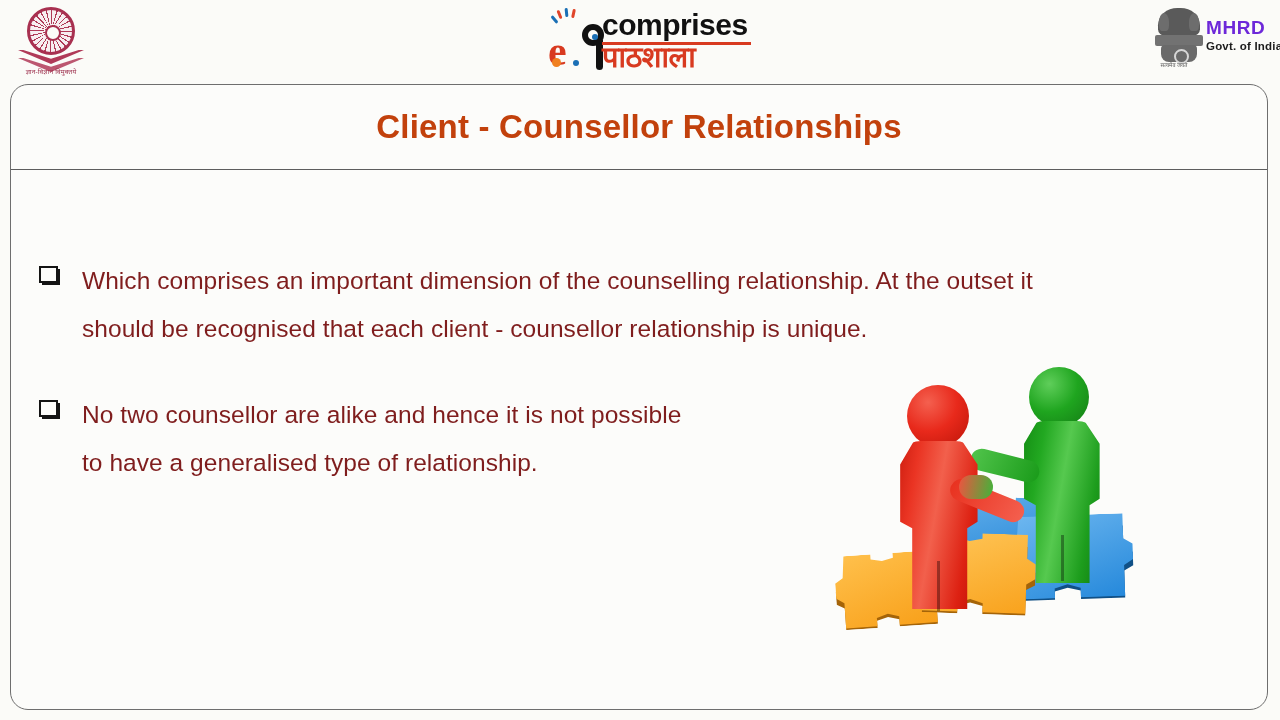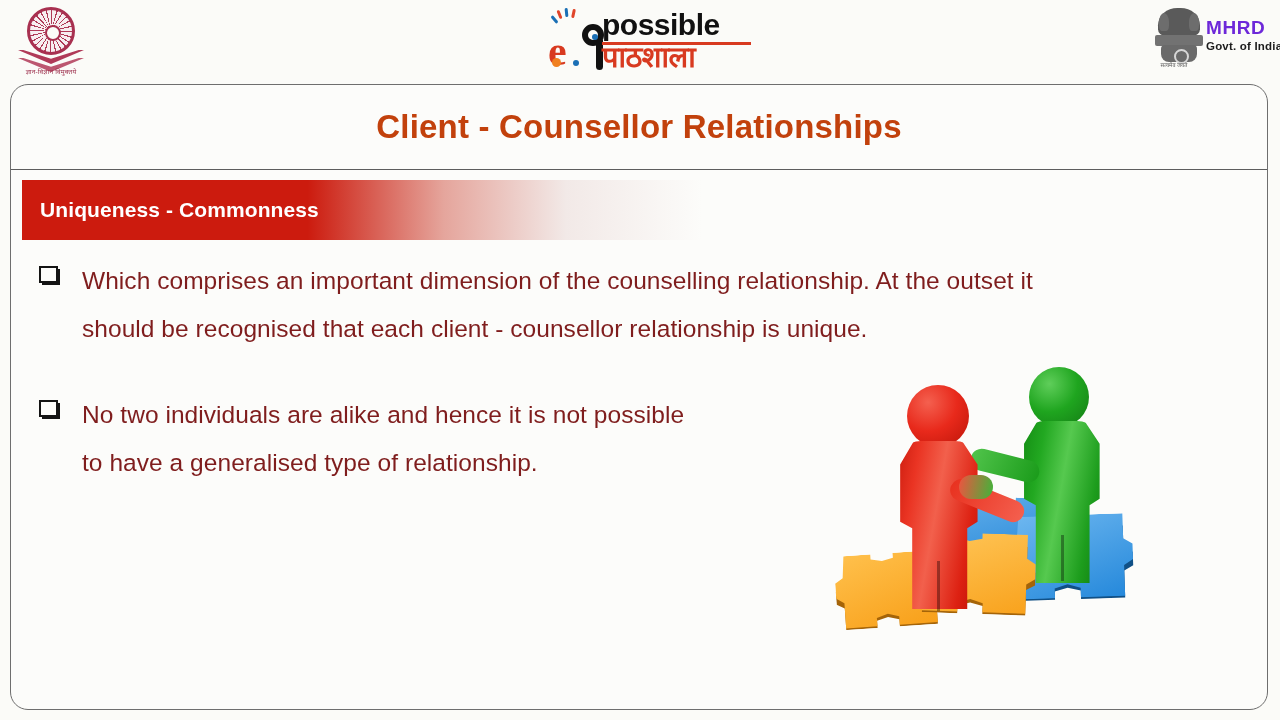--- a/index.html
+++ b/index.html
@@ -476,21 +476,21 @@
         <div class="ring"></div>
         <div class="tail"></div>
       </div>
       <span class="epath-spark sp1"></span>
       <span class="epath-spark sp2"></span>
       <span class="epath-spark sp3"></span>
       <span class="epath-spark sp4"></span>
       <span class="dot-o"></span>
       <span class="dot-b"></span>
     </div>
-    <div class="epath-word">possible</div>
+    <div class="epath-word">comprises</div>
     <div class="epath-rule"></div>
     <div class="epath-hindi">पाठशाला</div>
   </div>
 
   <div class="mhrd-logo">
     <div class="mhrd-emblem">
       <div class="lions"></div>
       <div class="abacus"></div>
       <div class="base"></div>
     </div>
@@ -498,38 +498,35 @@
     <div class="mhrd-name">MHRD</div>
     <div class="mhrd-sub">Govt. of India</div>
   </div>
 </div>
 
 <div class="slide-frame">
 
   <div class="slide-title">Client - Counsellor Relationships</div>
   <div class="title-divider"></div>
 
-  <div class="section-banner">
-    <div class="section-banner-label">Uniqueness - Commonness</div>
-  </div>
 
   <div class="bullets">
 
     <div class="bullet">
       <span class="bullet-marker"></span>
       <div class="bullet-text">
         <span class="ln">Which comprises an important dimension of the counselling relationship. At the outset it</span>
         <span class="ln">should be recognised that each client - counsellor relationship is unique.</span>
       </div>
     </div>
 
     <div class="bullet">
       <span class="bullet-marker"></span>
       <div class="bullet-text">
-        <span class="ln">No two individuals are alike and hence it is not possible</span>
+        <span class="ln">No two counsellor are alike and hence it is not possible</span>
         <span class="ln">to have a generalised type of relationship.</span>
       </div>
     </div>
 
   </div>
 
   <div class="illustration">
 
     <div class="puz puz-orange-a">
       <div class="side"></div>

